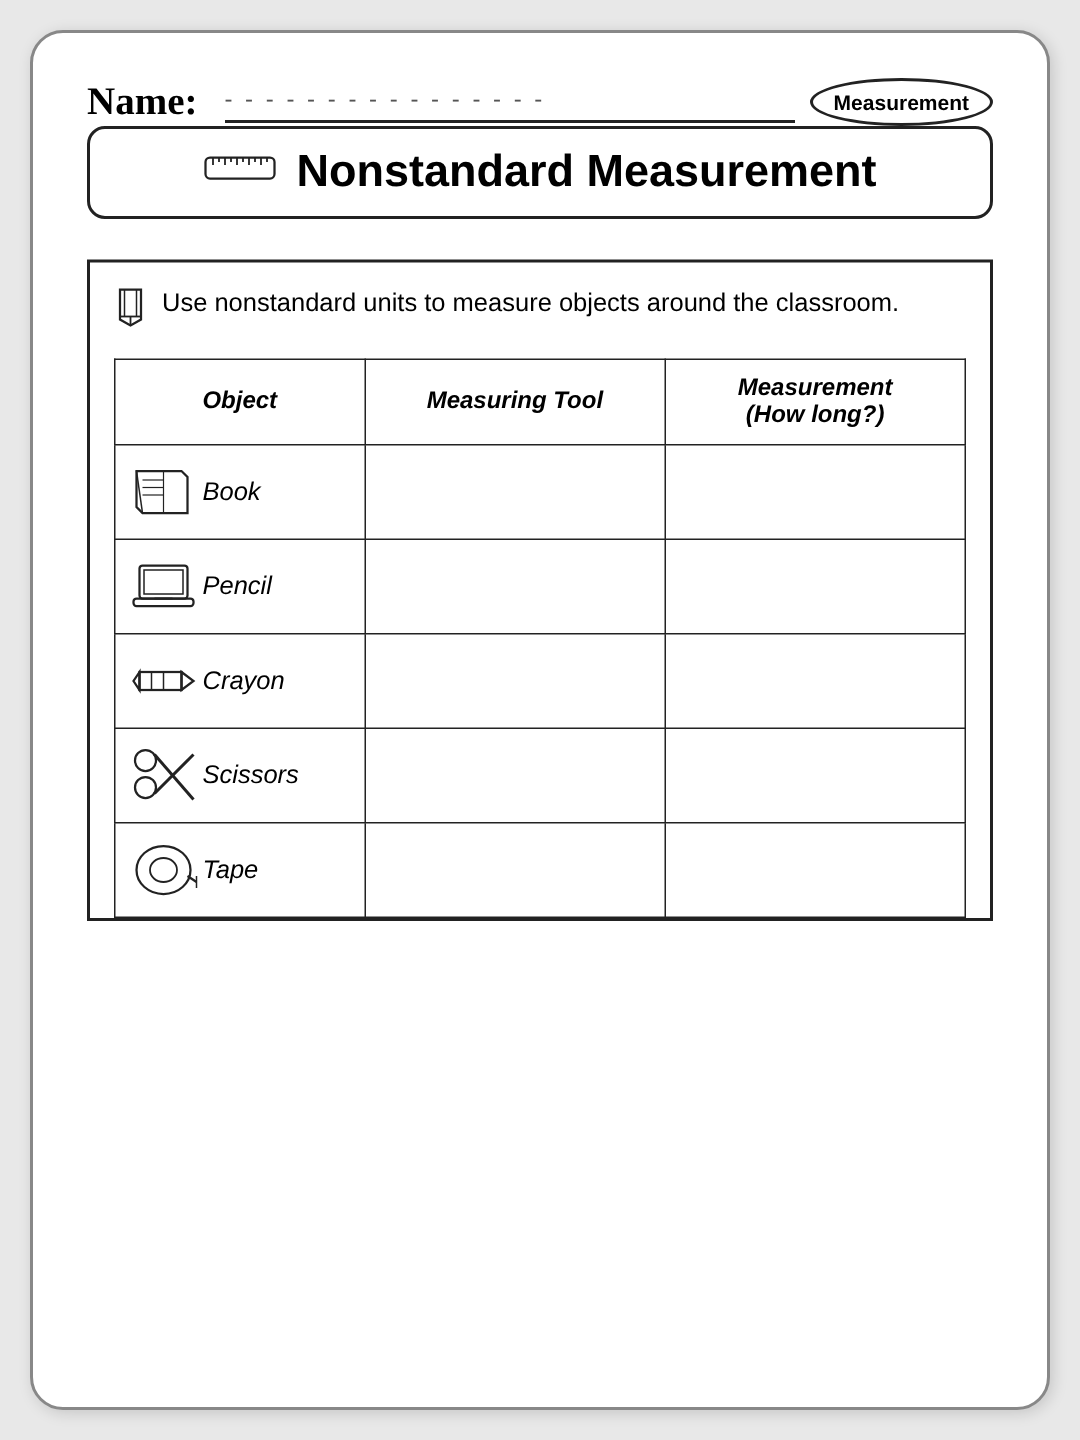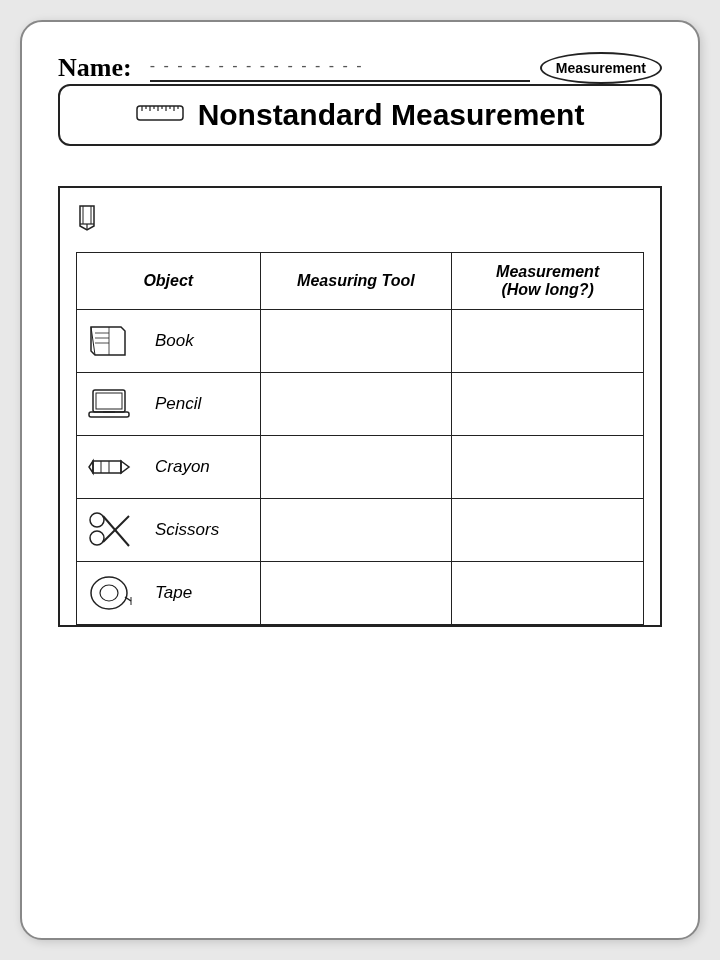--- a/index.html
+++ b/index.html
@@ -71,21 +71,21 @@
     }
 
     
     .title-box {
       border: 2.5px solid #222;
       border-radius: 12px;
       display: flex;
       align-items: center;
       justify-content: center;
       padding: 12px 20px;
-      margin-bottom: 40px;
+      margin-bottom: 27px;
       gap: 14px;
     }
 
     .title-icon {
       font-size: 30px;
     }
 
     .title-text {
       font-size: 30px;
       font-weight: bold;
@@ -140,21 +140,21 @@
     .data-table tbody td {
       height: 62px;
       font-size: 17px;
       font-family: 'Arial', sans-serif;
     }
 
     .object-cell {
       display: flex;
       align-items: center;
       justify-content: flex-start;
-      gap: 24px;
+      gap: 4px;
       padding: 6px 10px;
       height: 62px;
     }
 
     .object-icon {
       width: 44px;
       height: 44px;
       display: flex;
       align-items: center;
       justify-content: center;
@@ -205,20 +205,21 @@
     <div class="instructions-row">
       <span class="pencil-icon">
         <svg width="22" height="28" viewBox="0 0 22 28">
           <polygon points="4,2 18,2 18,22 11,26 4,22" fill="none" stroke="#222" stroke-width="1.5"></polygon>
           <line x1="4" y1="20" x2="18" y2="20" stroke="#222" stroke-width="1.2"></line>
           <line x1="11" y1="20" x2="11" y2="26" stroke="#222" stroke-width="1.2"></line>
           <line x1="7" y1="2" x2="7" y2="20" stroke="#222" stroke-width="1"></line>
           <line x1="15" y1="2" x2="15" y2="20" stroke="#222" stroke-width="1"></line>
         </svg>
       </span>
+      <span class="instructions-text">Use nonstandard units to measure objects around the classroom.</span>
     </div>
 
     <table class="data-table">
       <thead>
         <tr>
           <th>Object</th>
           <th>Measuring Tool</th>
           <th>Measurement<br>(How long?)</th>
         </tr>
       </thead>

